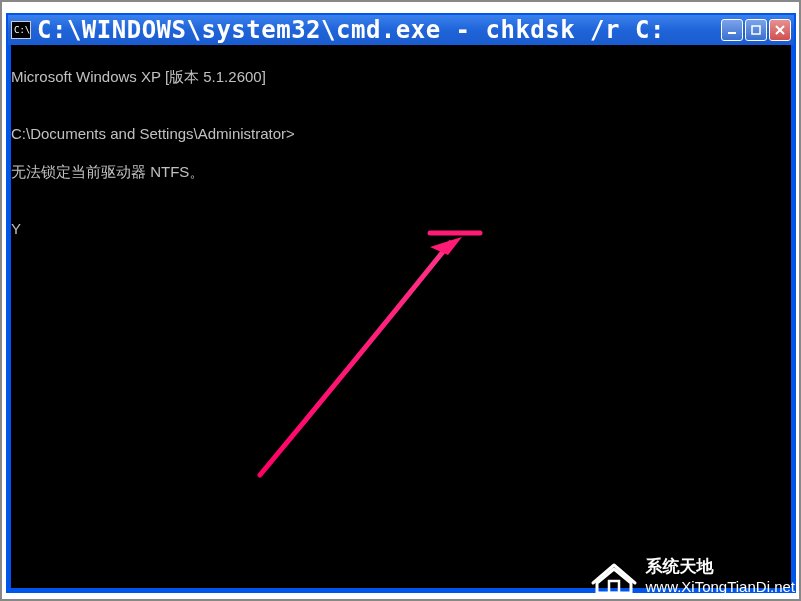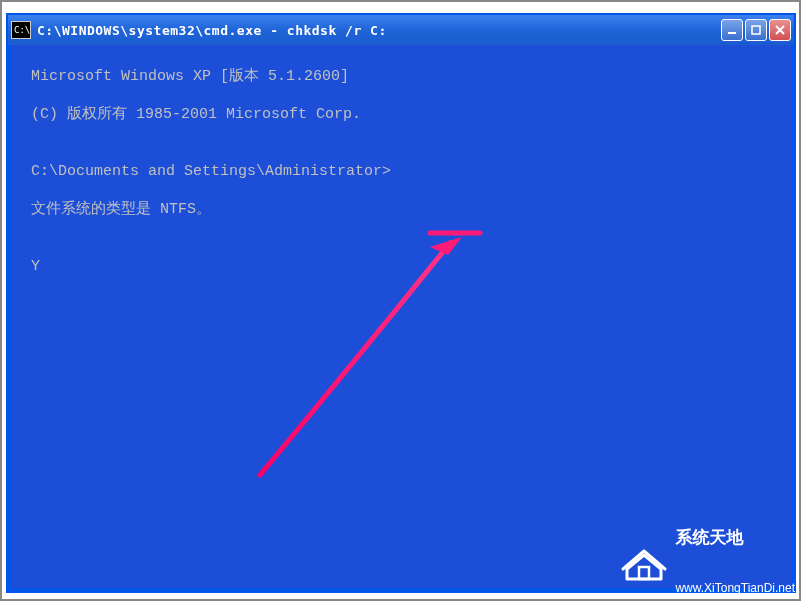--- a/index.html
+++ b/index.html
@@ -54,21 +54,21 @@
       align-items: center;
       padding-left: 2px;
       font-size: 9px;
       color: #fff;
       font-family: monospace;
     }
     
     .titlebar-text {
       flex: 1;
       color: #fff;
-      font-size: 13px;
+      font-size: 24px;
       font-family: "Fixedsys", "Consolas", monospace;
       font-weight: bold;
       white-space: nowrap;
       letter-spacing: 0.5px;
     }
     
     .titlebar-buttons {
       display: flex;
       gap: 2px;
     }
@@ -93,26 +93,26 @@
       width: 12px;
       height: 12px;
     }
     
     .console {
       position: absolute;
       top: 30px;
       left: 3px;
       right: 3px;
       bottom: 3px;
-      background: #1d4ed8;
+      background: #000000;
       color: #c0c0c0;
-      font-family: Liberation Mono, monospace;
+      font-family: Liberation Sans, sans-serif;
       font-size: 15px;
       line-height: 19px;
-      padding: 3px 20px;
+      padding: 3px 0;
       white-space: pre;
     }
     
     .console-line {
       display: block;
     }
     
     .prompt-line {
       display: flex;
     }
@@ -146,23 +146,22 @@
       color: #fff;
     }
     
     .watermark-title {
       font-size: 17px;
       font-weight: bold;
       font-family: "Microsoft YaHei", sans-serif;
     }
     
     .watermark-url {
-      font-size: 12px;
+      font-size: 15px;
       font-family: Arial, sans-serif;
-      margin-top: 32px;
     }
   </style>
 </head>
 <body>
 
 <div class="outer-frame"></div>
 
 <div class="window">
   <div class="titlebar">
     <div class="titlebar-icon">
@@ -183,24 +182,23 @@
       <div class="titlebar-btn close">
         <svg viewBox="0 0 12 12">
             <path d="M2 2 L10 10 M10 2 L2 10" stroke="#fff" stroke-width="2"></path>
           </svg>
       </div>
     </div>
   </div>
 
   <div class="console">
 <span class="console-line">Microsoft Windows XP [版本 5.1.2600]</span>
-<span class="console-line">(C) 版权所有 1985-2001 Microsoft Corp.</span>
 <span class="console-line"></span>
 <span class="prompt-line"><span>C:\Documents and Settings\Administrator&gt;</span></span>
-<span class="console-line">文件系统的类型是 NTFS。</span>
+<span class="console-line">无法锁定当前驱动器 NTFS。</span>
 <span class="console-line"></span>
 <span class="prompt-line"><span>Y</span></span>
   </div>
 </div>
 
 <svg class="arrow-annotation" viewBox="0 0 260 260">
   <defs>
     <linearGradient id="arrowgrad" x1="0%" y1="100%" x2="100%" y2="0%">
       <stop offset="0%" stop-color="#ff0066"></stop>
       <stop offset="100%" stop-color="#ff3388"></stop>

